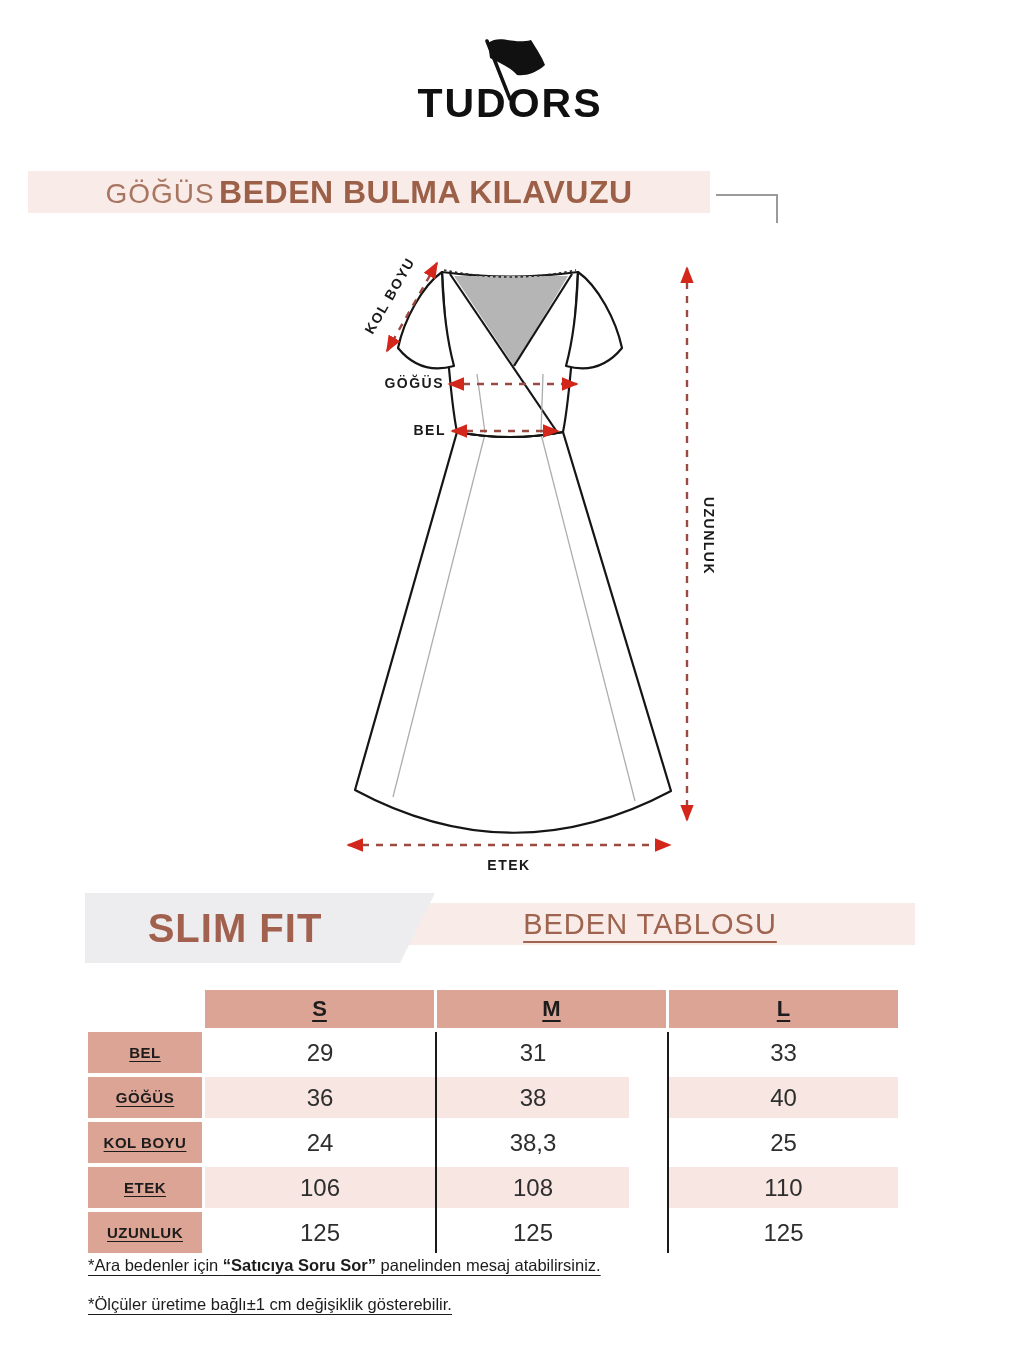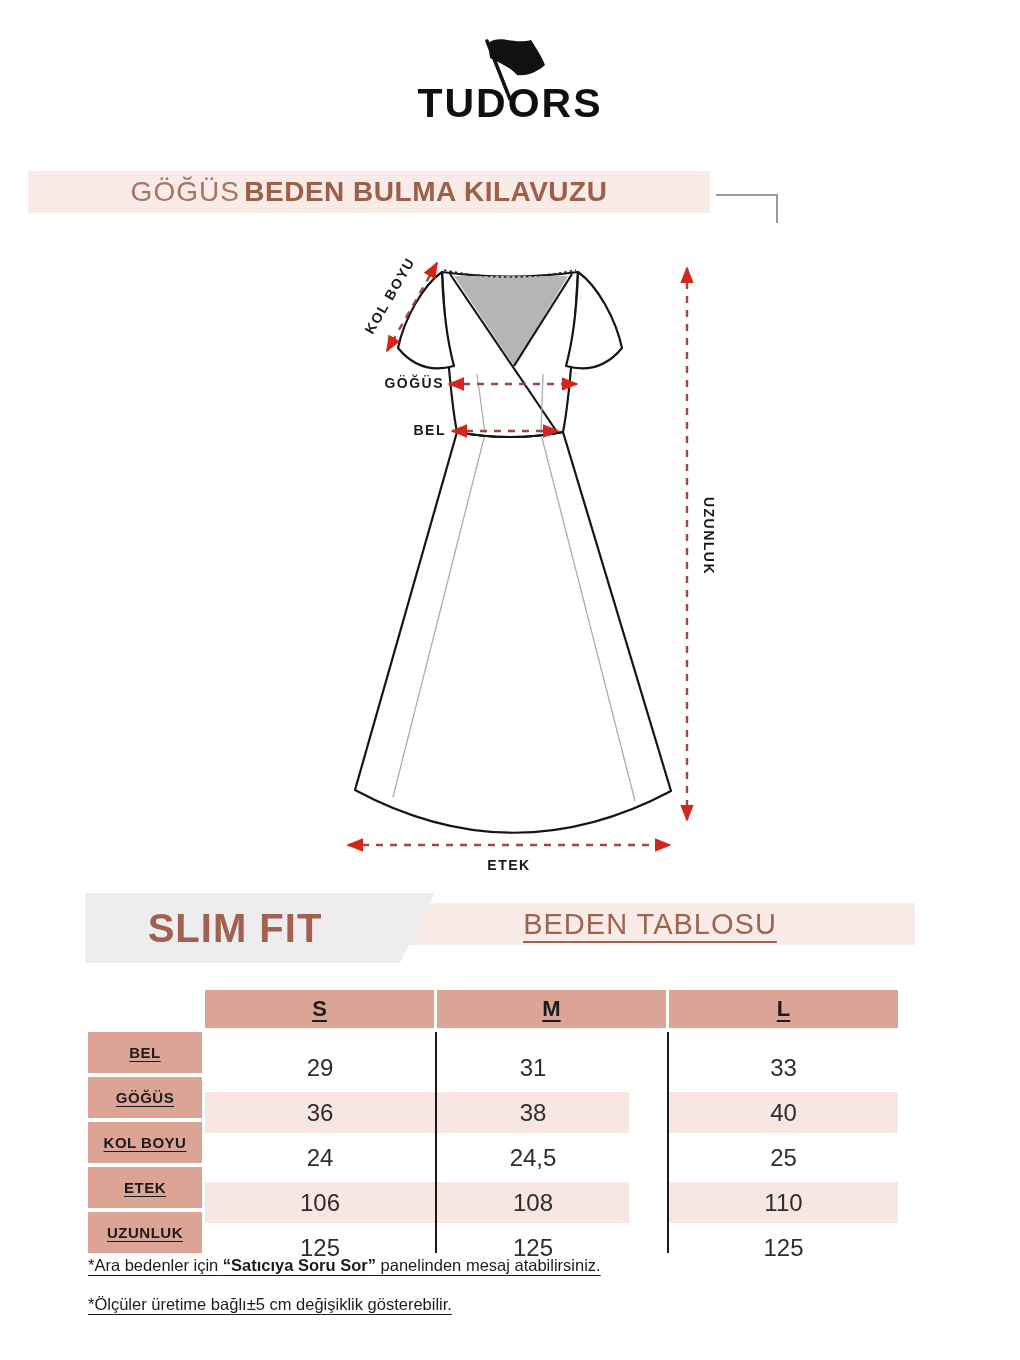--- a/index.html
+++ b/index.html
@@ -14,21 +14,21 @@
     position:absolute; left:0; top:80px; width:1020px; text-align:center;
     font-size:41px; font-weight:800; letter-spacing:2px; color:#101010;
   }
   #flag-svg { position:absolute; left:455px; top:30px; }
   
   #guide-banner {
     position:absolute; left:28px; top:171px; width:682px; height:42px;
     background:#f9ebe7; text-align:center; line-height:42px; white-space:nowrap;
   }
   #guide-banner .light { font-size:28px; font-weight:400; color:#a87560; letter-spacing:1px; }
-  #guide-banner .bold  { font-size:28px; font-weight:800; color:#9c6049; letter-spacing:0.5px; }
+  #guide-banner .bold  { font-size:32px; font-weight:800; color:#9c6049; letter-spacing:0.5px; }
   #corner-bracket {
     position:absolute; left:716px; top:194px; width:62px; height:29px;
     border-top:2px solid #9a9a9a; border-right:2px solid #9a9a9a;
   }
   
   #dress-svg { position:absolute; left:330px; top:248px; }
   .diagram-label {
     font-family:"Liberation Sans", sans-serif; font-size:14px; font-weight:700;
     fill:#1a1a1a; letter-spacing:1.5px;
   }
@@ -62,21 +62,21 @@
   .th.c1 { left:437px; width:229px; }
   .th.c2 { left:669px; width:229px; }
   .tl {
     position:absolute; left:88px; width:114px; height:41px; line-height:41px;
     background:#dba495; text-align:center; font-size:15px; font-weight:700;
     color:#1c1c1c; letter-spacing:0.5px;
     text-decoration:underline; text-underline-offset:3px;
   }
   .td {
     position:absolute; height:41px; line-height:41px; text-align:center;
-    font-size:24px; color:#2e2e2e;margin-top:15px;
+    font-size:24px; color:#2e2e2e;
   }
   .td.c0 { left:205px; width:230px; }
   .td.c1 { left:437px; width:192px; }
   .td.c2 { left:669px; width:229px; }
   .r0 { top:1032px; } .r1 { top:1077px; } .r2 { top:1122px; }
   .r3 { top:1167px; } .r4 { top:1212px; }
   .row-even { background:#ffffff; }
   .row-odd  { background:#f7e6e1; }
   .vdiv {
     position:absolute; top:1032px; height:221px; width:2px; background:#1a1a1a; z-index:2;
@@ -173,32 +173,32 @@
   <div class="td c1 r0 row-even">31</div>
   <div class="td c2 r0 row-even">33</div>
 
   <div class="tl r1">GÖĞÜS</div>
   <div class="td c0 r1 row-odd">36</div>
   <div class="td c1 r1 row-odd">38</div>
   <div class="td c2 r1 row-odd">40</div>
 
   <div class="tl r2">KOL BOYU</div>
   <div class="td c0 r2 row-even">24</div>
-  <div class="td c1 r2 row-even">24,5</div>
+  <div class="td c1 r2 row-even">38,3</div>
   <div class="td c2 r2 row-even">25</div>
 
   <div class="tl r3">ETEK</div>
   <div class="td c0 r3 row-odd">106</div>
   <div class="td c1 r3 row-odd">108</div>
   <div class="td c2 r3 row-odd">110</div>
 
   <div class="tl r4">UZUNLUK</div>
   <div class="td c0 r4 row-even">125</div>
   <div class="td c1 r4 row-even">125</div>
   <div class="td c2 r4 row-even">125</div>
 
   <div id="vdiv-1" class="vdiv"></div>
   <div id="vdiv-2" class="vdiv"></div>
 
   <div id="note-1" class="note"><span>*Ara bedenler için </span><b>“Satıcıya Soru Sor”</b><span> panelinden mesaj atabilirsiniz.</span></div>
-  <div id="note-2" class="note">*Ölçüler üretime bağlı±5 cm değişiklik gösterebilir.</div>
+  <div id="note-2" class="note">*Ölçüler üretime bağlı±1 cm değişiklik gösterebilir.</div>
 
 </div>
 
 </body></html>

